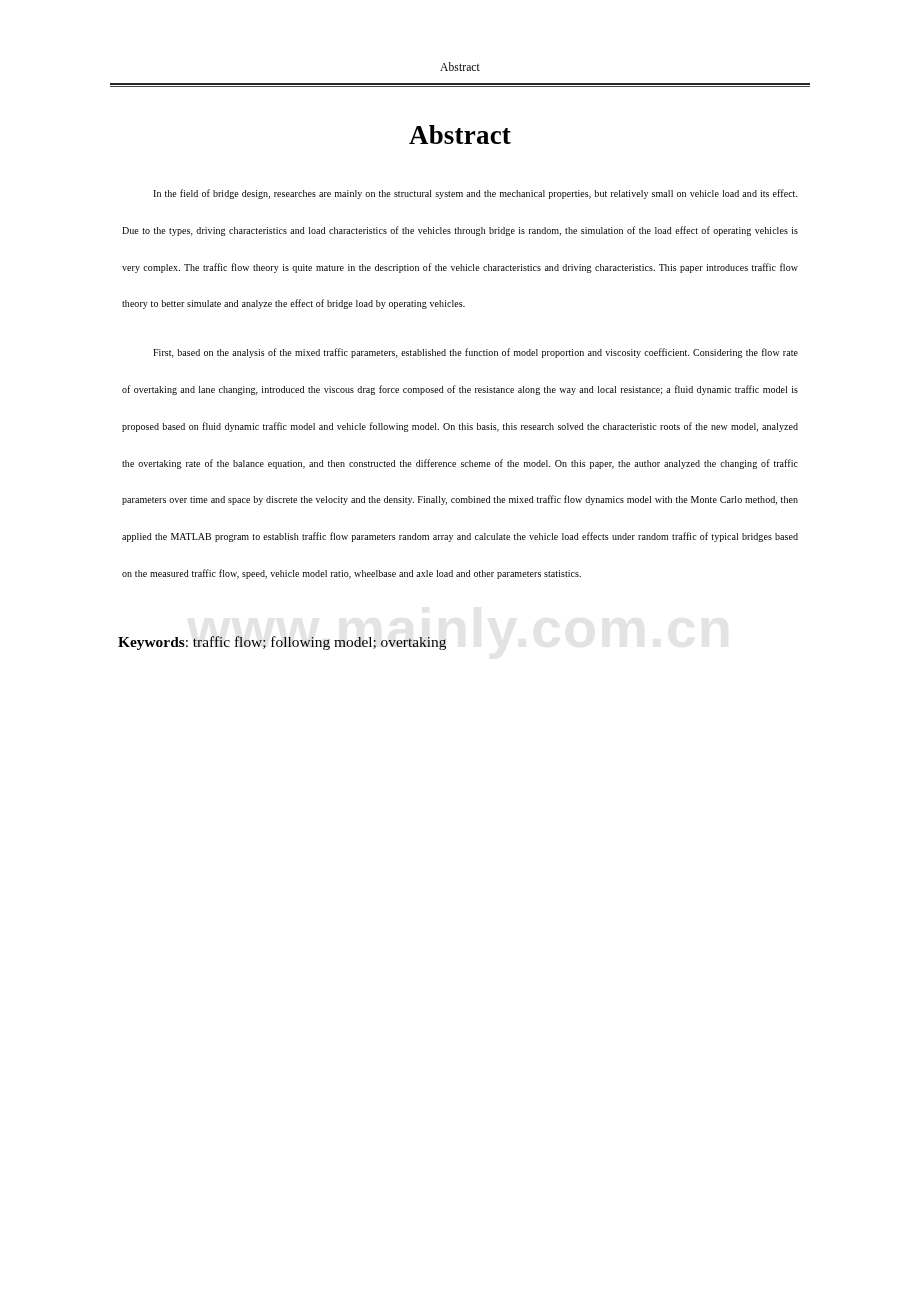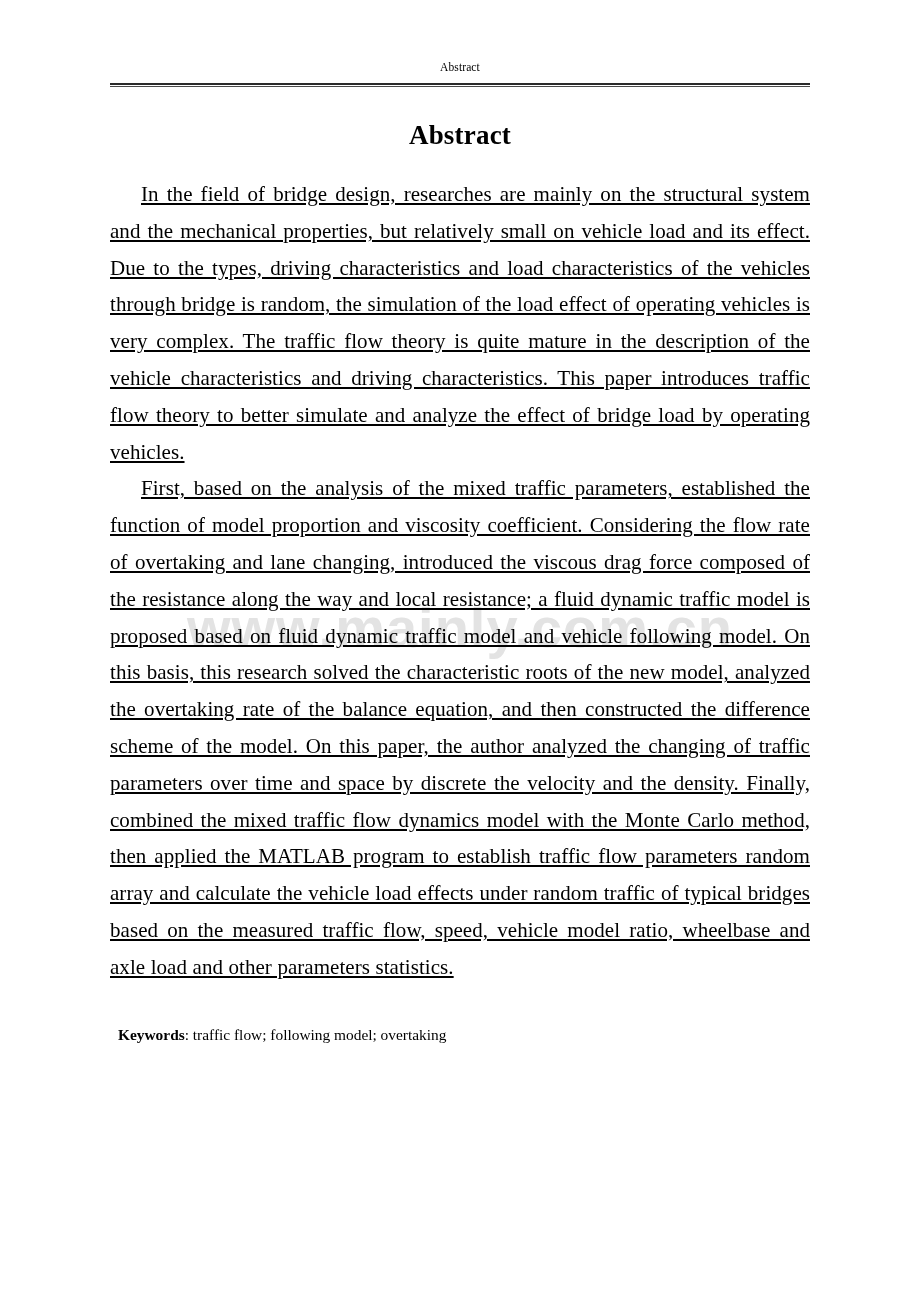--- a/index.html
+++ b/index.html
@@ -77,29 +77,28 @@
   .doc-title {
     text-align: center;
     font-size: 27px;
     font-weight: bold;
     line-height: 34px;
     margin: 0 0 24px 0;
     letter-spacing: 0.2px;
   }
 
   .para {
-    font-size: 21px;
+    font-size: 10px;
     line-height: 36.8px;
     text-align: justify;
     text-justify: inter-word;
     text-indent: 31px;
-    margin: 0;
+    margin: 12px;
     letter-spacing: 0.05px;
     word-spacing: 0.2px;
-    text-decoration: underline;
   }
 
   .para + .para {
     margin-top: 0;
   }
 
   .keywords {
     font-size: 15.4px;
     line-height: 36.8px;
     margin: 31px 0 0 8px;

